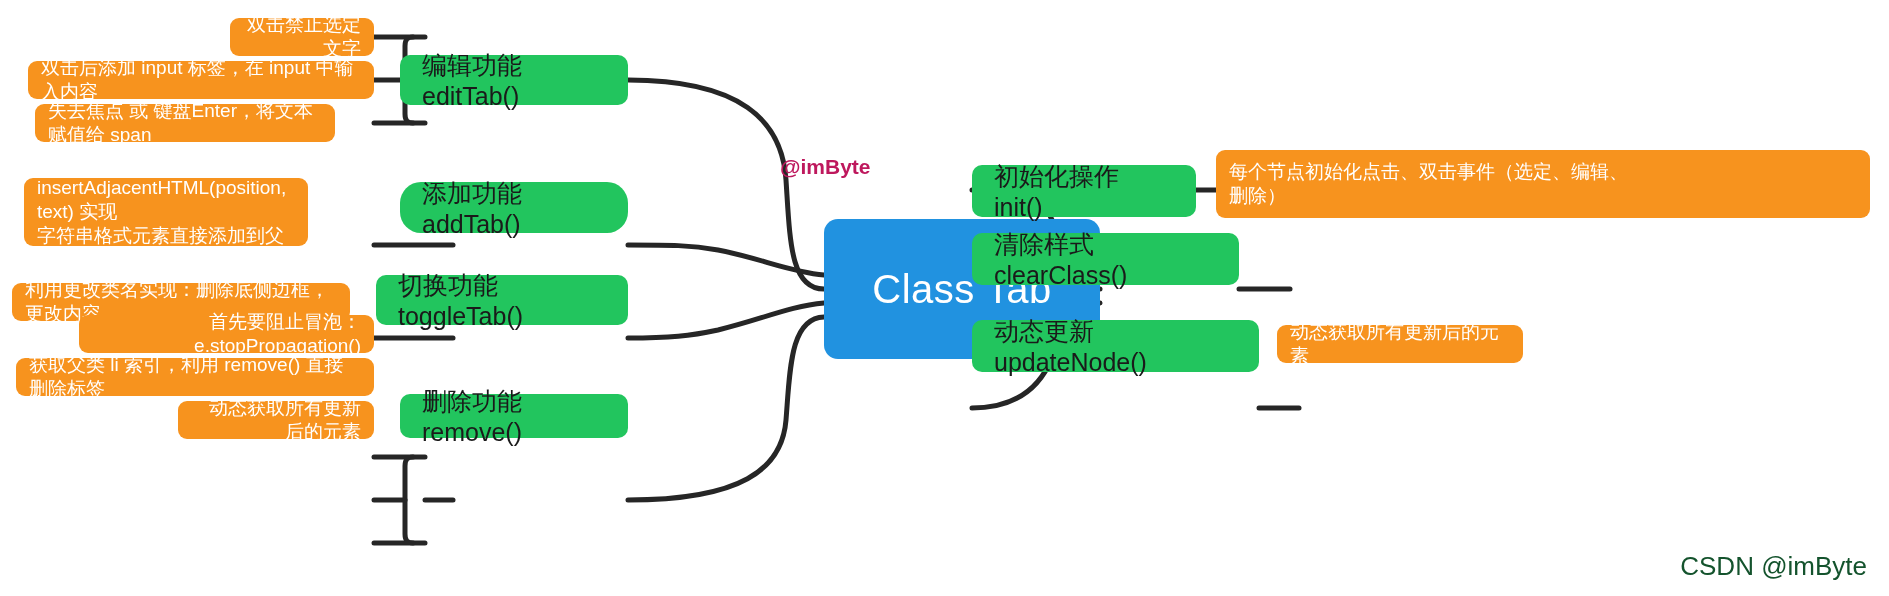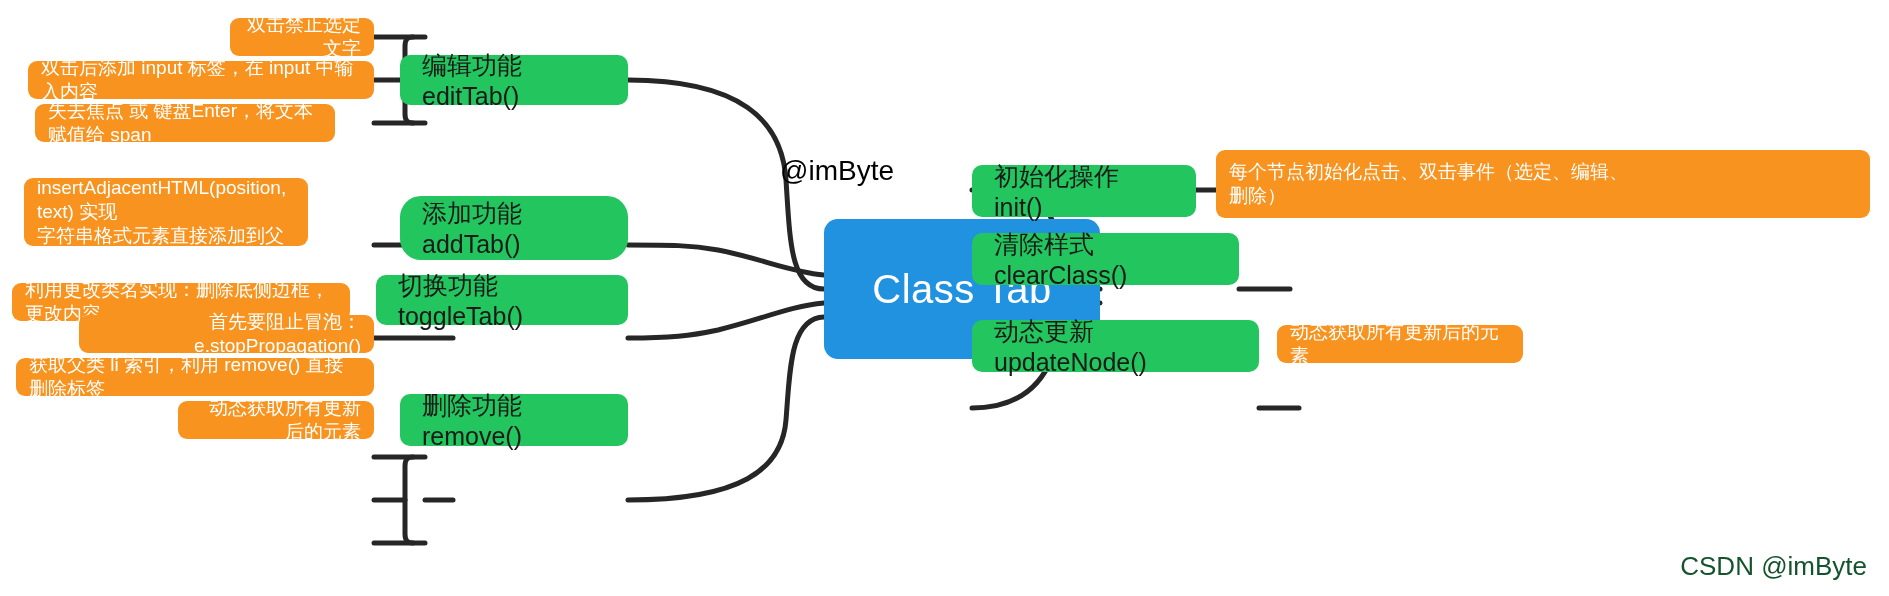--- a/index.html
+++ b/index.html
@@ -51,23 +51,23 @@
     padding:17px 13px;
     border-radius:9px;
     line-height:1.28;
     align-items:center;
   }
   .leaf.right-al{justify-content:flex-end;text-align:right;}
   .leaf.left-al{justify-content:flex-start;text-align:left;}
 
   .byline{
     position:absolute;
-    color:#000000;
-    font-size:28px;
-    font-weight:normal;
+    color:#be185d;
+    font-size:21px;
+    font-weight:bold;
   }
   .watermark{
     position:absolute;
     color:#14532d;
     font-size:26px;
   }
 </style>
 </head>
 <body>
 
@@ -124,38 +124,38 @@
   </div>
 
   <div class="node leaf left-al" style="left:28px;top:61px;width:346px;height:38px;">
     <span>双击后添加 input 标签，在 input 中输入内容</span>
   </div>
 
   <div class="node leaf left-al" style="left:35px;top:104px;width:300px;height:38px;">
     <span>失去焦点 或 键盘Enter，将文本赋值给 span</span>
   </div>
 
-  <div class="node branch" style="left:400px;top:196px;width:228px;height:64px;border-radius:21px;">
+  <div class="node branch" style="left:400px;top:182px;width:228px;height:51px;border-radius:21px;">
     <span>添加功能 addTab()</span>
   </div>
 
   <div class="node leaf left-al" style="left:24px;top:178px;width:284px;height:68px;">
     <span>利用 insertAdjacentHTML(position, text) 实现
 字符串格式元素直接添加到父元素</span>
   </div>
 
   <div class="node branch" style="left:376px;top:275px;width:252px;height:50px;">
     <span>切换功能 toggleTab()</span>
   </div>
 
   <div class="node leaf left-al" style="left:12px;top:283px;width:338px;height:38px;">
     <span>利用更改类名实现：删除底侧边框，更改内容</span>
   </div>
 
-  <div class="node branch" style="left:400px;top:394px;width:228px;height:52px;">
+  <div class="node branch" style="left:400px;top:394px;width:228px;height:44px;">
     <span>删除功能 remove()</span>
   </div>
 
   <div class="node leaf right-al" style="left:79px;top:315px;width:295px;height:38px;">
     <span>首先要阻止冒泡：e.stopPropagation()</span>
   </div>
 
   <div class="node leaf left-al" style="left:16px;top:358px;width:358px;height:38px;">
     <span>获取父类 li 索引，利用 remove() 直接删除标签</span>
   </div>

